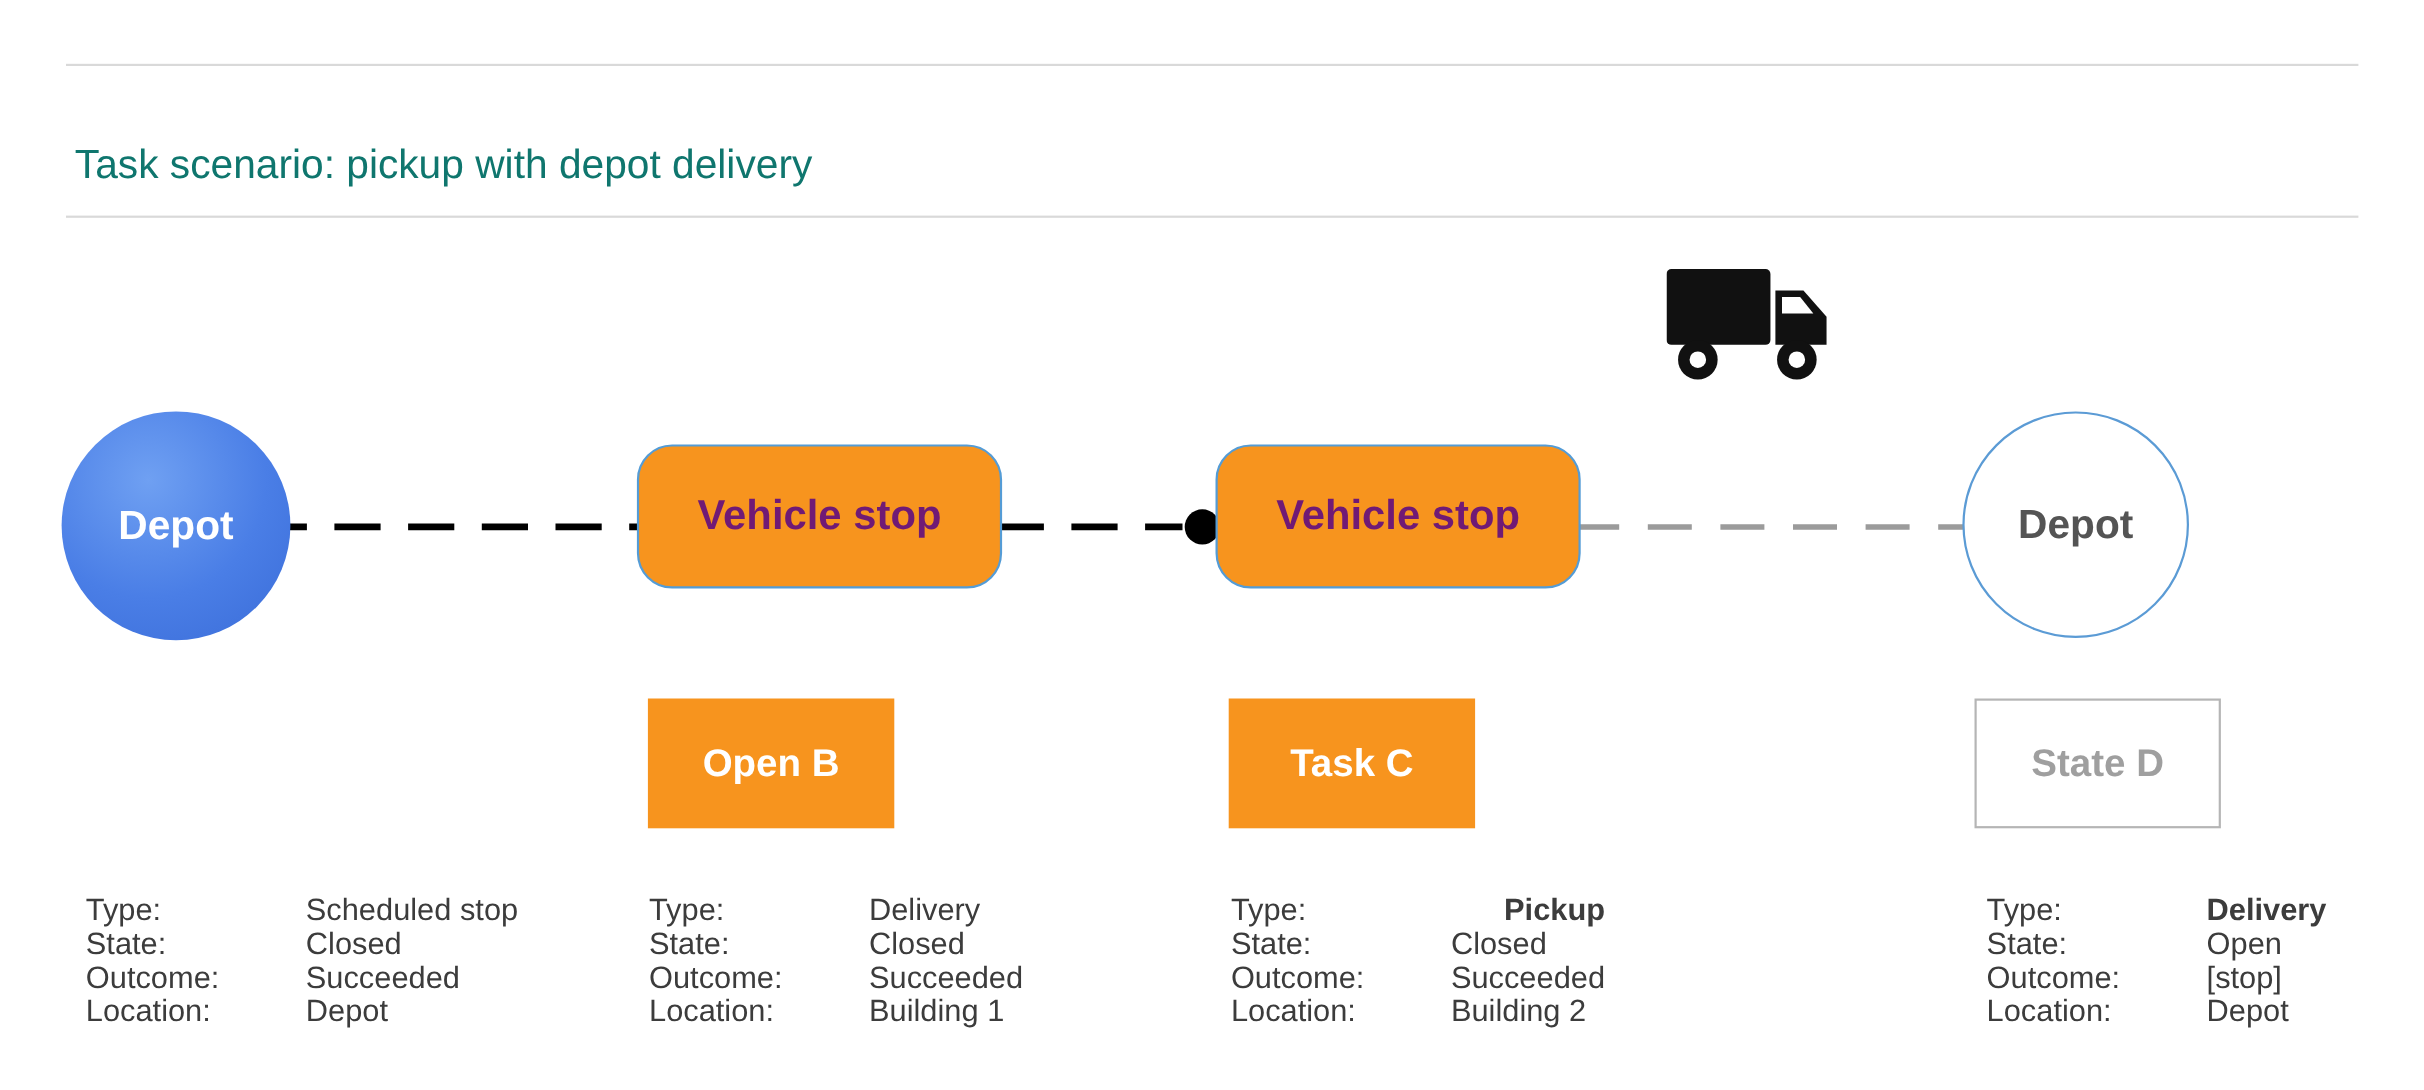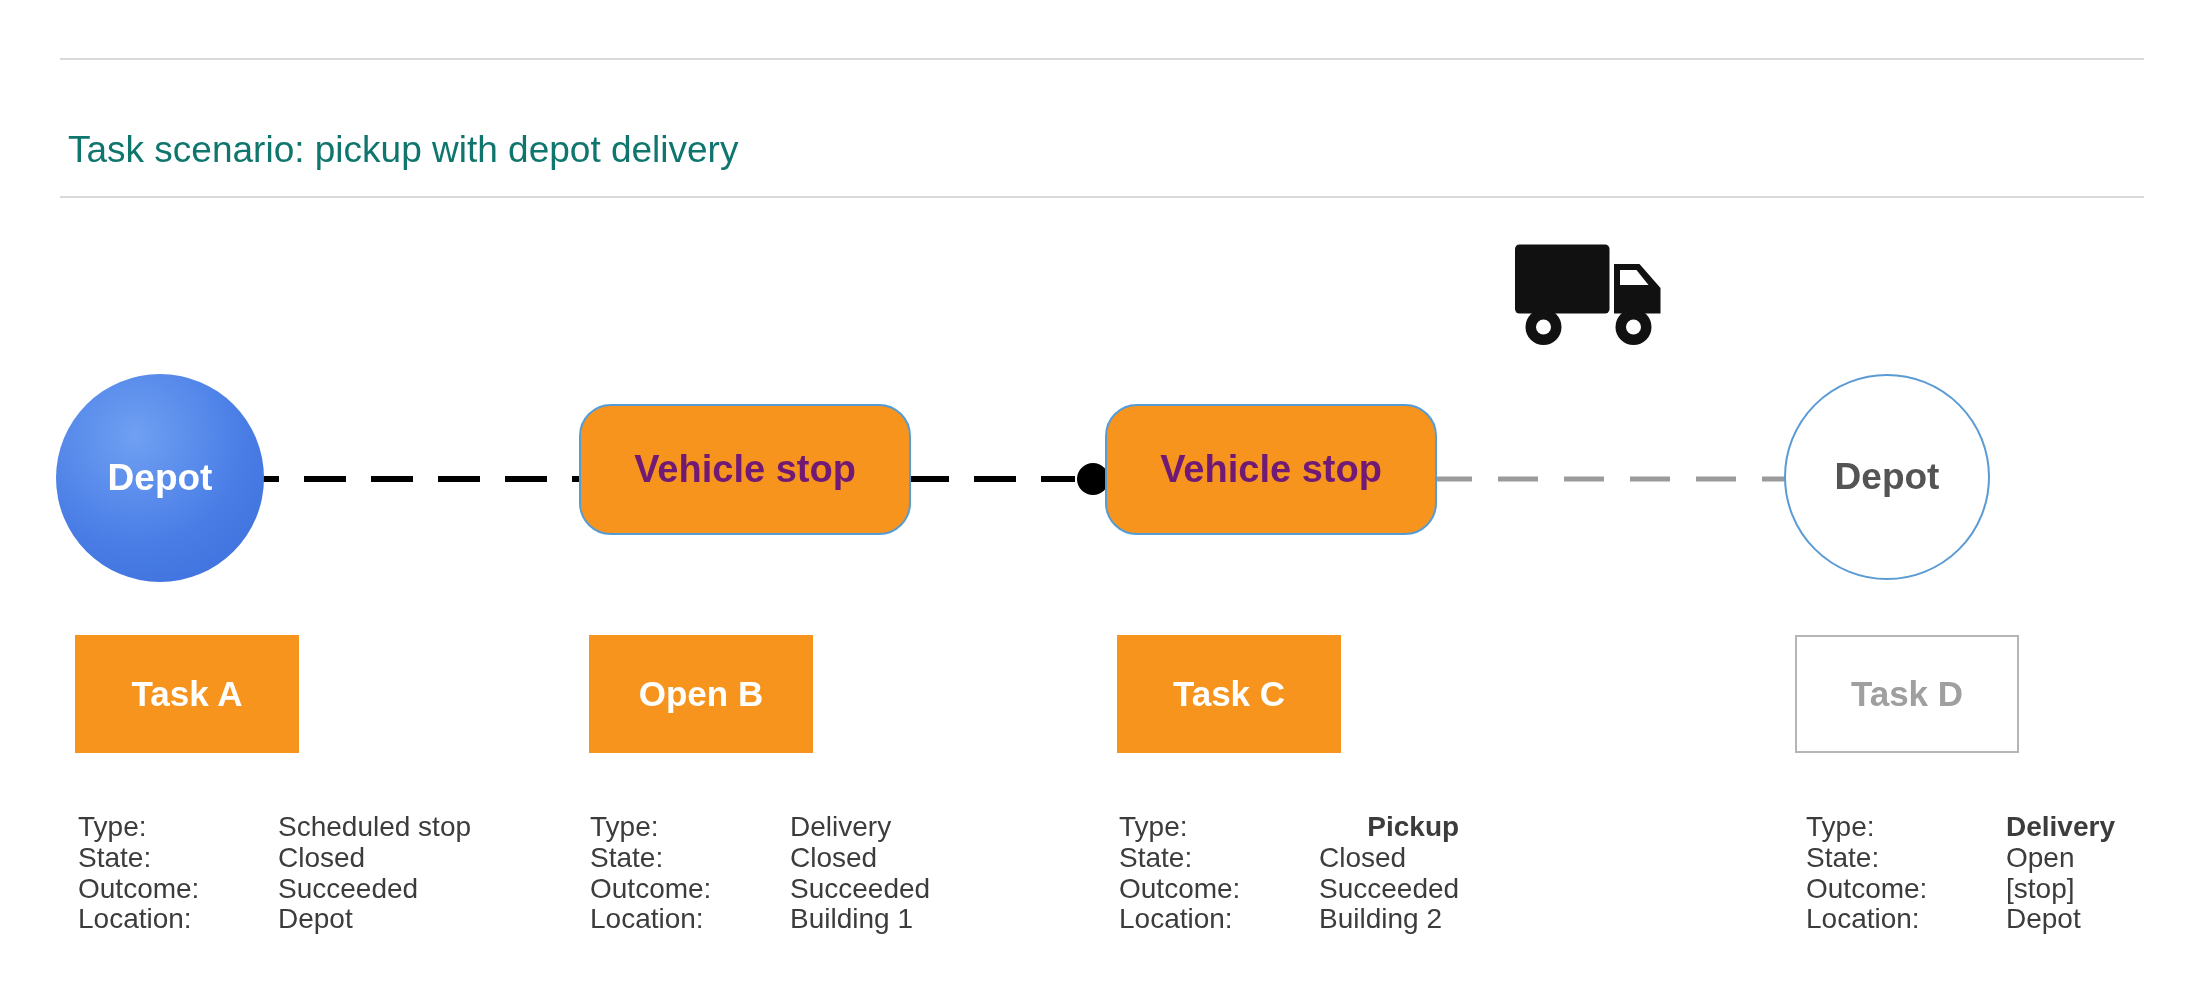--- a/index.html
+++ b/index.html
@@ -72,31 +72,28 @@
   <svg class="truck" viewBox="0 0 100 74">
     <rect x="0" y="4" width="63" height="46" rx="3" fill="#111"></rect>
     <path d="M66 17 H83 L97 33 V50 H66 Z" fill="#111"></path>
     <path d="M70 21 H81 L89 31 H70 Z" fill="#fff"></path>
     <circle cx="19" cy="59" r="12" fill="#111"></circle>
     <circle cx="19" cy="59" r="5" fill="#fff"></circle>
     <circle cx="79" cy="59" r="12" fill="#111"></circle>
     <circle cx="79" cy="59" r="5" fill="#fff"></circle>
   </svg>
 
-  <div class="task task-closed task-a">
-    <span>Task A</span>
-  </div>
   <div class="task task-closed task-b">
     <span>Open B</span>
   </div>
   <div class="task task-closed task-c">
     <span>Task C</span>
   </div>
   <div class="task task-open task-d">
-    <span>Task D</span>
+    <span>State D</span>
   </div>
 
   <div class="details det-a">
     <span>Type:</span>
     <span>Scheduled stop</span>
     <span>State:</span>
     <span>Closed</span>
     <span>Outcome:</span>
     <span>Succeeded</span>
     <span>Location:</span>

